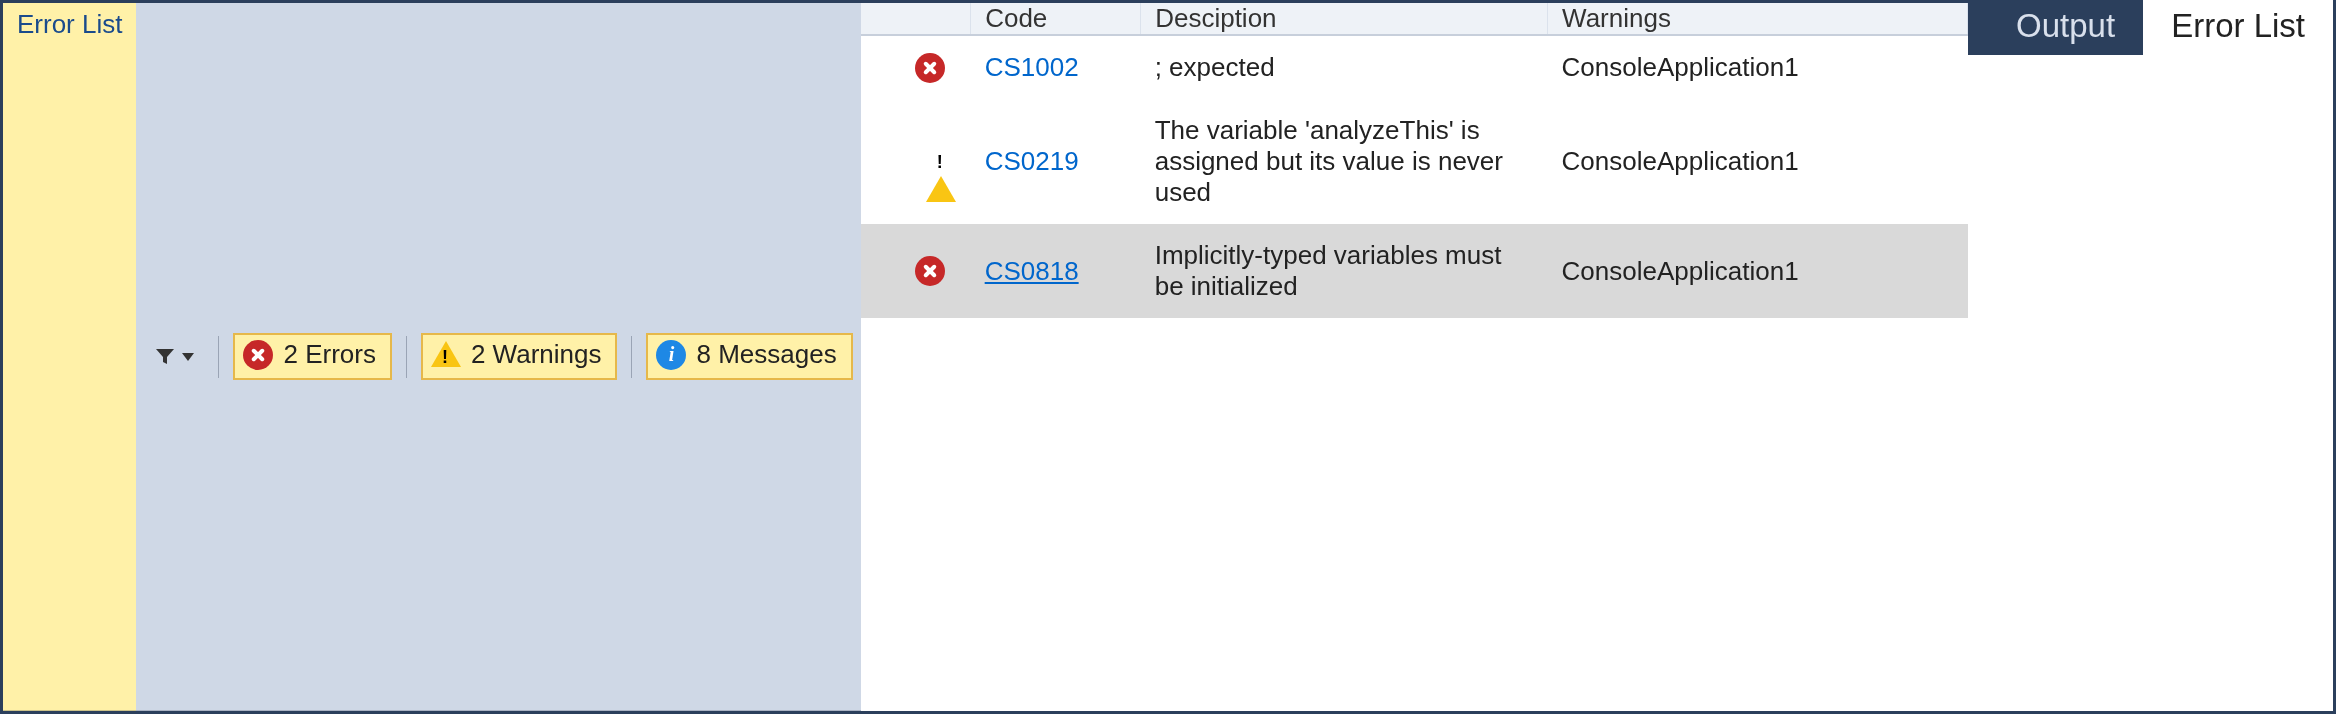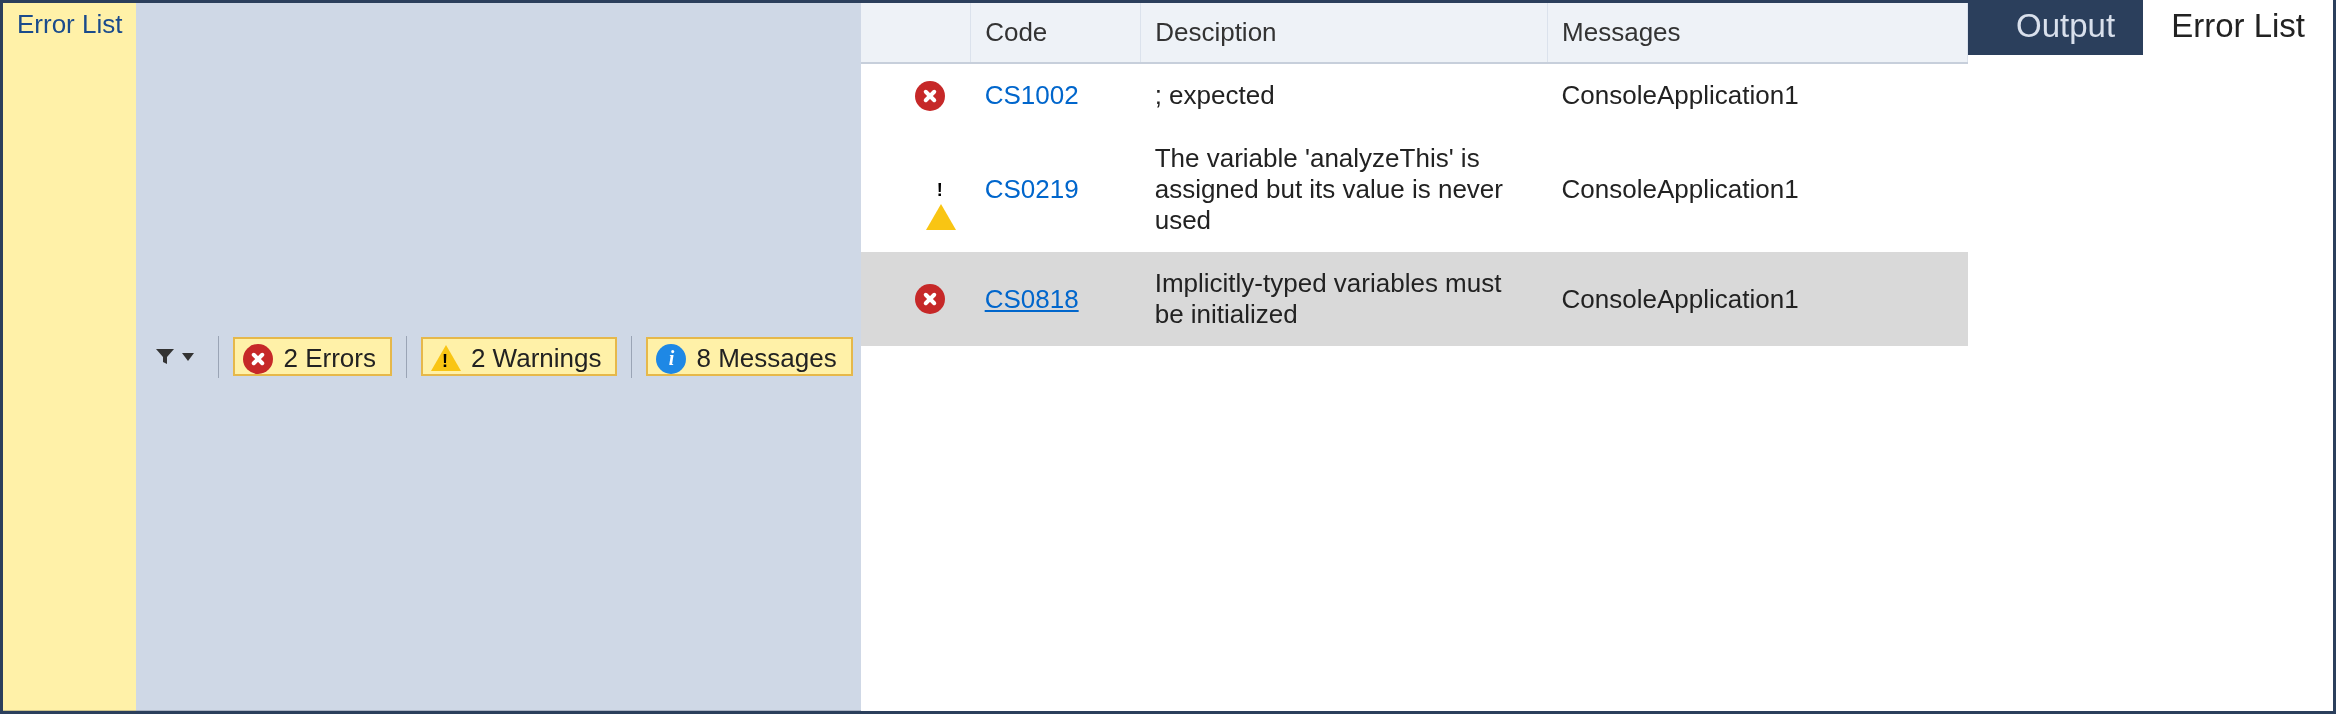--- a/index.html
+++ b/index.html
@@ -52,21 +52,21 @@
       height: 42px;
       background: #9aa4b5;
       margin: 0 14px;
     }
     .toggle-btn {
       display: flex;
       align-items: center;
       gap: 10px;
       background: #fff1a8;
       border: 2px solid #e6b84a;
-      padding: 4px 14px 0 8px;
+      padding: 4px 14px 8px 8px;
       font-size: 26px;
       color: #222;
       cursor: pointer;
     }
     .icon-circle {
       width: 30px; height: 30px;
       border-radius: 50%;
       display: flex;
       align-items: center;
       justify-content: center;
@@ -121,21 +121,21 @@
       width: 100%;
       border-collapse: collapse;
     }
     .grid th {
       text-align: left;
       font-weight: 400;
       color: #333;
       background: #eef2f7;
       border-bottom: 2px solid #c7cfdb;
       border-right: 1px solid #dbe2ec;
-      padding: 14px 14px;
+      padding: 0 14px;
       font-size: 26px;
     }
     .grid th.col-icon { width: 60px; }
     .grid th.col-drag { width: 50px; border-right:none;}
     .grid th.col-code { width: 170px; }
     .grid th.col-proj { width: 420px; }
     .grid td {
       padding: 16px 14px;
       font-size: 26px;
       color: #222;
@@ -208,21 +208,21 @@
   </div>
 
   <div class="grid">
     <table>
       <thead>
         <tr>
           <th class="col-drag"></th>
           <th class="col-icon"></th>
           <th class="col-code">Code</th>
           <th>Desciption</th>
-          <th class="col-proj">Messages</th>
+          <th class="col-proj">Warnings</th>
         </tr>
       </thead>
       <tbody id="grid-body">
           <tr class="row">
             <td class="drag-cell"></td>
             <td class="icon-cell">
               <span class="icon-circle icon-error"></span>
             </td>
             <td><a class="code-link">CS1002</a></td>
             <td>; expected</td>

